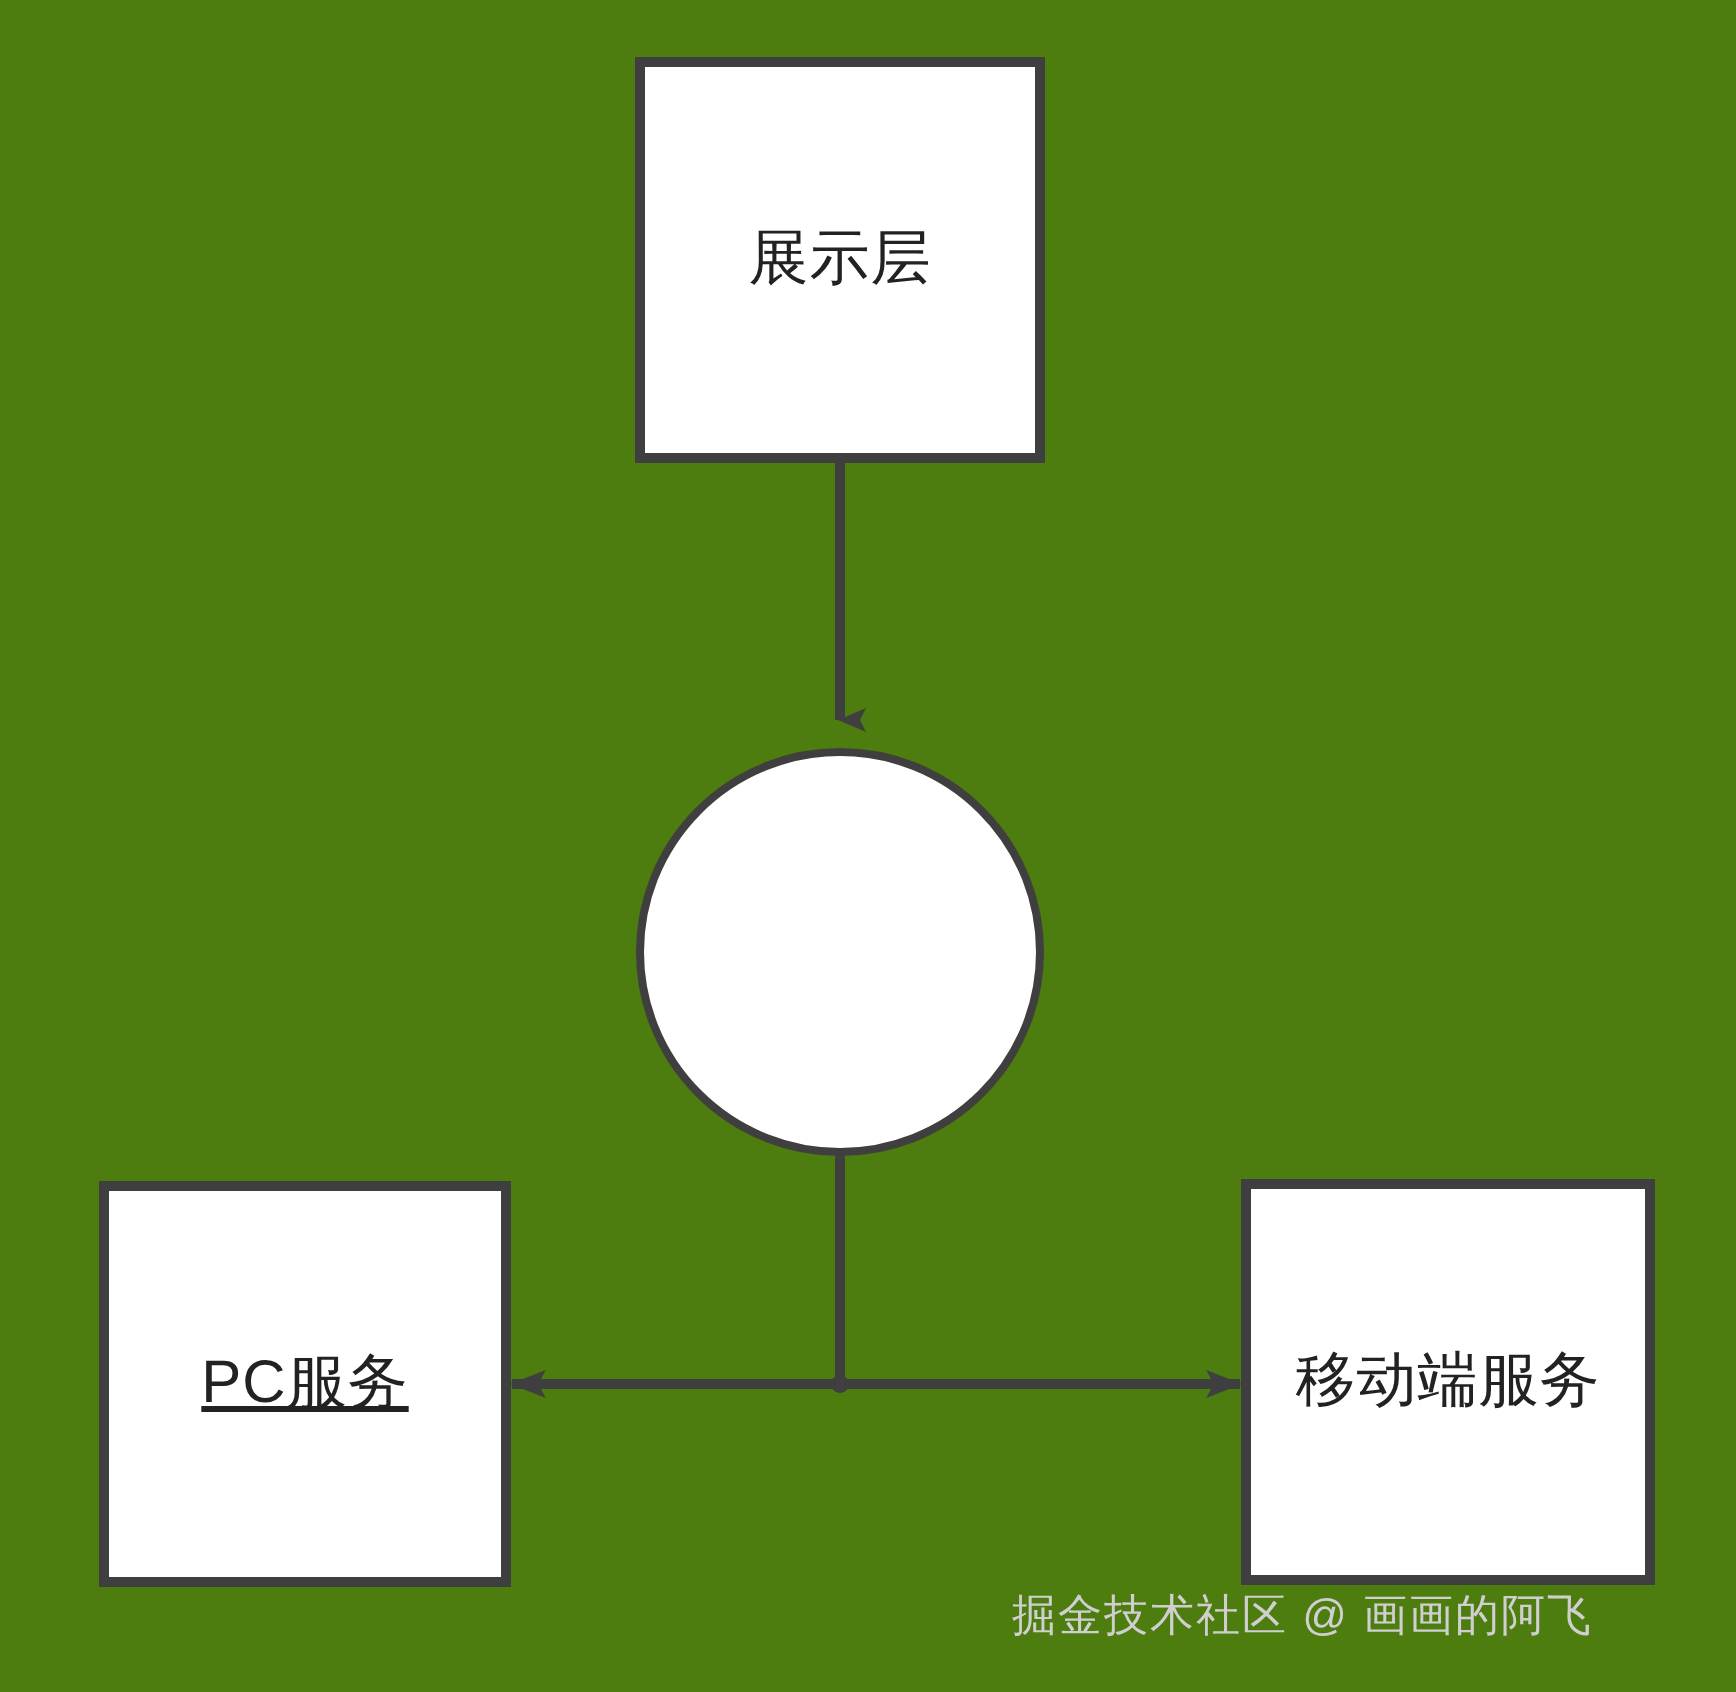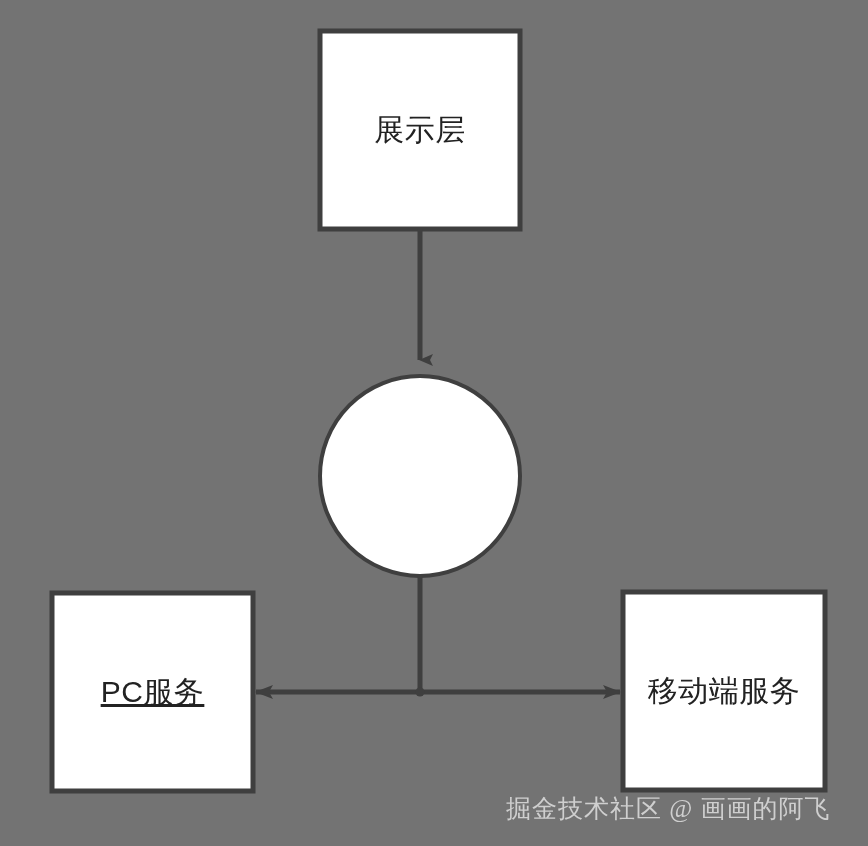--- a/index.html
+++ b/index.html
@@ -7,21 +7,21 @@
     padding: 0;
     background: #ffffff;
   }
   body {
     font-family: "Liberation Sans", "DejaVu Sans", sans-serif;
   }
   #canvas {
     position: relative;
     width: 868px;
     height: 846px;
-    background: #737373;
+    background: #4d7c0f;
     overflow: hidden;
   }
   #diagram-svg {
     position: absolute;
     left: 0;
     top: 0;
     width: 868px;
     height: 846px;
   }
   .node-label {
@@ -64,26 +64,25 @@
   .watermark {
     position: absolute;
     left: 506px;
     top: 793px;
     width: 346px;
     height: 30px;
     display: flex;
     align-items: center;
     justify-content: flex-start;
     color: #cfcfcf;
-    font-size: 25px;
+    font-size: 22px;
     line-height: 1;
     white-space: nowrap;
     letter-spacing: 1px;
     pointer-events: none;
-    font-family: Liberation Serif, serif;
   }
 </style>
 </head>
 <body>
 
 <div id="canvas">
 
   <svg id="diagram-svg" viewBox="0 0 868 846">
     <defs>
       <marker id="arrow-down" viewBox="0 0 12 14" refX="6" refY="13" markerWidth="12" markerHeight="14" orient="auto-start-reverse" markerUnits="userSpaceOnUse">

